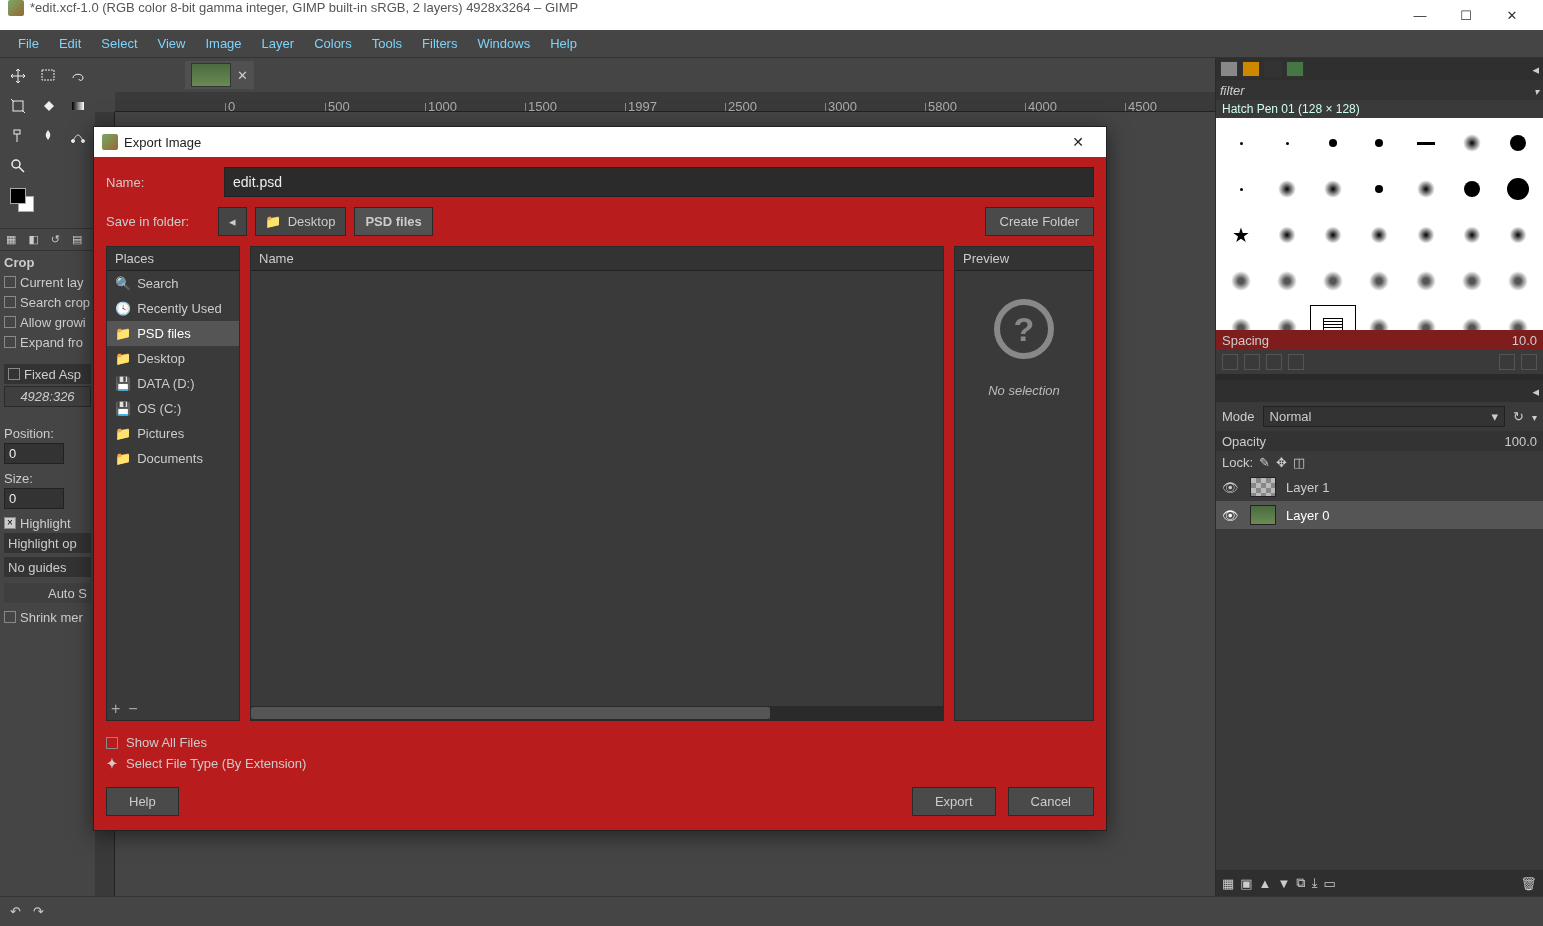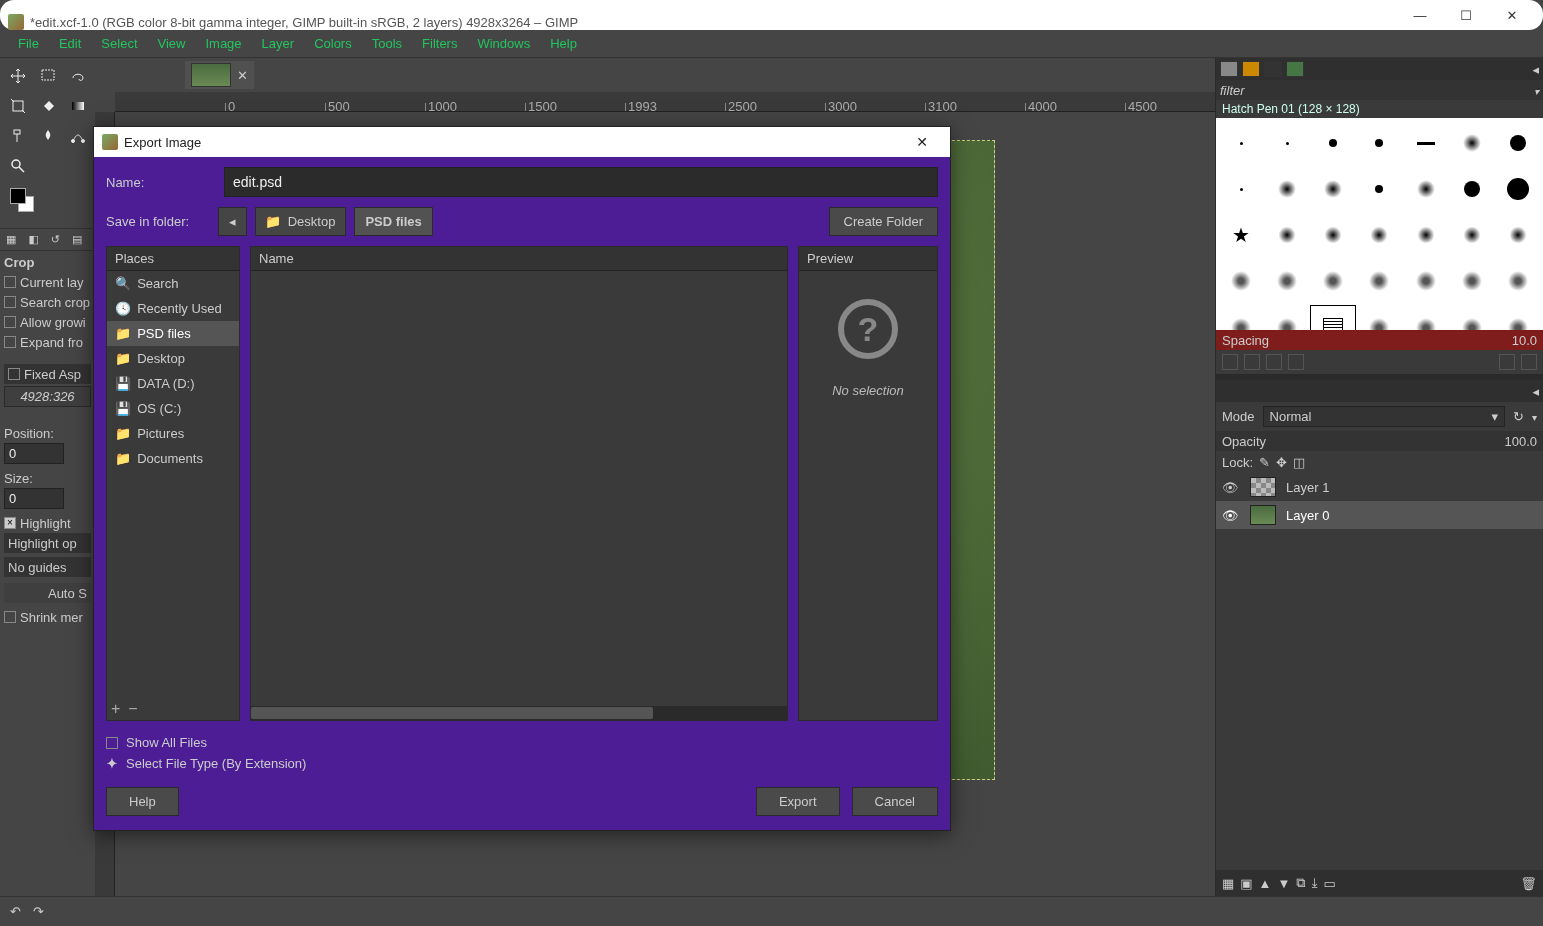--- a/index.html
+++ b/index.html
@@ -1,26 +1,26 @@
 <!DOCTYPE html>
 <html><head>
 <meta charset="utf-8">
 <style>
 * { box-sizing: border-box; margin: 0; padding: 0; font-family: "Segoe UI", Tahoma, sans-serif; font-size: 13px; }
 body { background: #454545; color: #ccc; width: 1543px; height: 926px; overflow: hidden; position: relative; }
 
 
-.titlebar { height: 30px; background: #fff; display: flex; align-items: flex-end; padding: 0 8px; color: #555; border-radius: 14px; }
+.titlebar { height: 30px; background: #fff; display: flex; align-items: flex-start; padding: 0 8px; color: #555; }
 .titlebar .app-icon { width: 16px; height: 16px; margin-right: 6px; background: linear-gradient(135deg,#7a6,#963); border-radius: 2px; }
 .titlebar .spacer { flex: 1; }
 .titlebar .win-btn { width: 46px; height: 30px; display: flex; align-items: center; justify-content: center; color: #333; }
 
 
 .menubar { height: 28px; background: #454545; display: flex; align-items: center; padding: 0 8px; border-bottom: 1px solid #333; }
-.menubar .menu-item { padding: 4px 10px; color: #22c55e; }
+.menubar .menu-item { padding: 4px 10px; color: #7dd3fc; }
 
 
 .main { display: grid; grid-template-columns: 95px 1120px 1fr; height: calc(100% - 58px - 30px); }
 .left-col { background: #454545; display: flex; flex-direction: column; }
 .center-col { background: #454545; position: relative; }
 .right-col { background: #3a3a3a; border-left: 1px solid #2a2a2a; display: flex; flex-direction: column; }
 
 
 .toolbox { display: grid; grid-template-columns: repeat(5, 1fr); gap: 2px; padding: 4px; }
 .tool { width: 28px; height: 28px; display: flex; align-items: center; justify-content: center; color: #eee; }
@@ -76,21 +76,21 @@
 .layer-item .thumb { width:26px; height:20px; border:1px solid #222; }
 .layer-item .thumb.checker { background: repeating-conic-gradient(#888 0 25%, #bbb 0 50%) 0 0/10px 10px; }
 .layer-item .thumb.img { background: linear-gradient(180deg,#4a6b3e,#6a8a55); }
 .layer-toolbar { height:26px; background:#2f2f2f; display:flex; align-items:center; gap:6px; padding:0 6px; }
 
 
 .statusbar { height:30px; background:#454545; border-top:1px solid #333; display:flex; align-items:center; padding:0 10px; gap:12px; }
 .statusbar .space { flex:1; }
 
 
-.dialog { position:absolute; left:93px; top:126px; width:858px; height:705px; background:#4c1d95; border:1px solid #222; box-shadow: 0 4px 20px rgba(0,0,0,.5); display:flex; flex-direction:column; z-index:100; }
+.dialog { position:absolute; left:93px; top:126px; width:1014px; height:705px; background:#b91c1c; border:1px solid #222; box-shadow: 0 4px 20px rgba(0,0,0,.5); display:flex; flex-direction:column; z-index:100; }
 .dlg-title { height:30px; background:#fff; color:#222; display:flex; align-items:center; padding:0 8px; }
 .dlg-title .ico { width:16px; height:16px; margin-right:6px; background: linear-gradient(135deg,#7a6,#963); border-radius:2px; }
 .dlg-title .sp { flex:1; }
 .dlg-title .x { width:40px; text-align:center; font-size:14px; }
 .dlg-body { flex:1; display:flex; flex-direction:column; padding:10px 12px; gap:10px; }
 .name-row { display:flex; align-items:center; gap:14px; }
 .name-row label { width:104px; }
 .name-row input { flex:1; background:#2b2b2b; border:1px solid #222; color:#eee; padding:6px 8px; font-size:14px; }
 .folder-row { display:flex; align-items:center; gap:8px; }
 .folder-row label { width:104px; }
@@ -318,24 +318,24 @@
       <div class="img-tab">
         <div class="thumb"></div>
         <span>✕</span>
       </div>
     </div>
     <div class="ruler-h" id="ruler-h">
         <div class="tick" style="left: 110px;">0</div>
         <div class="tick" style="left: 210px;">500</div>
         <div class="tick" style="left: 310px;">1000</div>
         <div class="tick" style="left: 410px;">1500</div>
-        <div class="tick" style="left: 510px;">1993</div>
+        <div class="tick" style="left: 510px;">1997</div>
         <div class="tick" style="left: 610px;">2500</div>
         <div class="tick" style="left: 710px;">3000</div>
-        <div class="tick" style="left: 810px;">3100</div>
+        <div class="tick" style="left: 810px;">5800</div>
         <div class="tick" style="left: 910px;">4000</div>
         <div class="tick" style="left: 1010px;">4500</div>
       </div>
     <div class="canvas-wrap">
       <div class="ruler-v"></div>
       <div class="canvas">
         <div class="image-bg"></div>
       </div>
     </div>
   </div>

